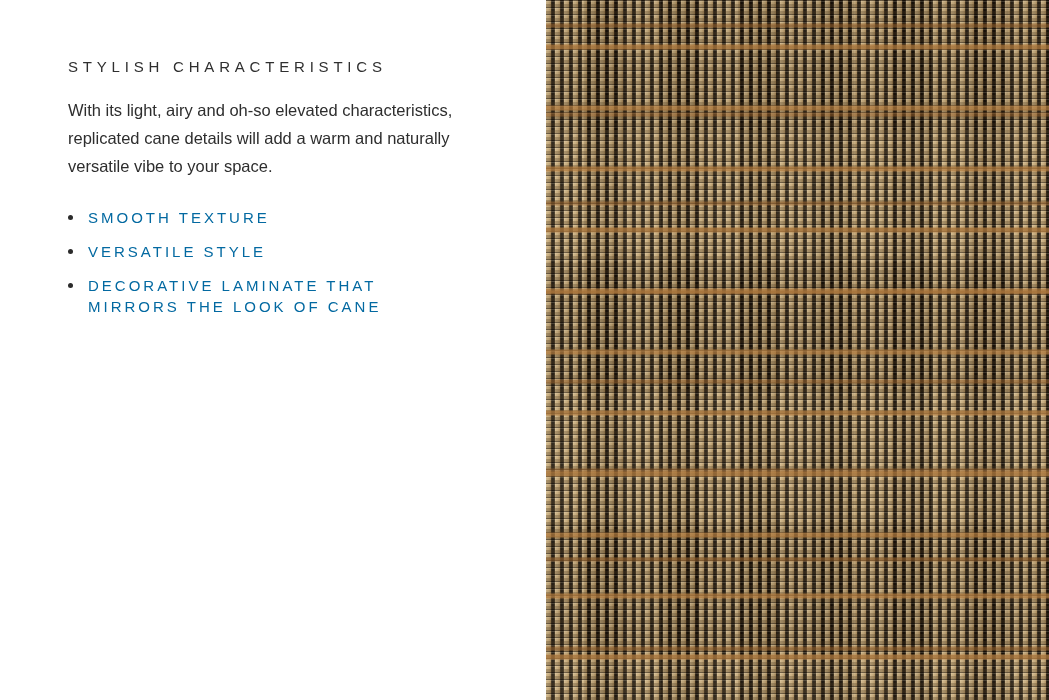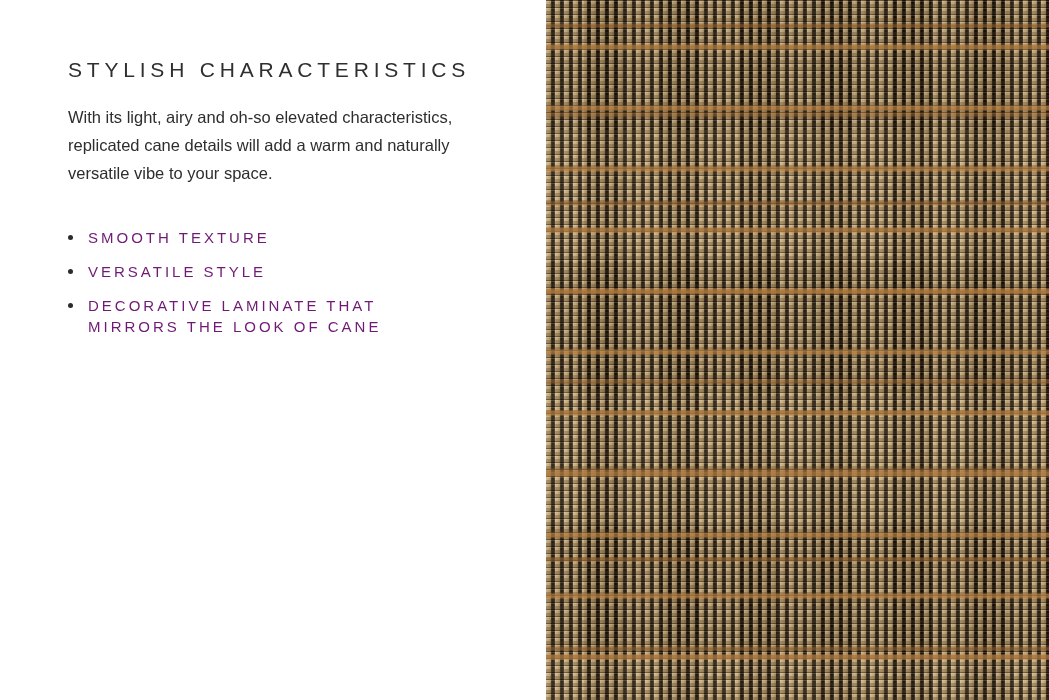--- a/index.html
+++ b/index.html
@@ -16,55 +16,55 @@
     background: #ffffff;
   }
   
   .text-panel {
     position: absolute;
     left: 68px; top: 58px;
     width: 474px;
   }
   .eyebrow {
     margin: 0 0 21px 0;
-    font-size: 21px;
+    font-size: 15px;
     font-weight: 400;
     letter-spacing: 4.8px;
     color: #2f2f2f;
     white-space: pre-line;
   }
   .title {
     margin: 0 0 24px 0;
     font-size: 64px;
     line-height: 68px;
     font-weight: 700;
     letter-spacing: -1px;
     color: #363636;
     white-space: pre-line;
   }
   .description {
-    margin: 0 0 40px 0;
+    margin: 0 0 27px 0;
     font-size: 16.5px;
     line-height: 28px;
     color: #2e2e2e;
     white-space: pre-line;
   }
   .feature-list {
     list-style: none;
     margin: 0; padding: 0;
   }
   .feature-item {
     display: flex;
     align-items: flex-start;
     gap: 15px;
     margin: 2px 0 13px 0;
     font-size: 15px;
     line-height: 21px;
     letter-spacing: 3px;
-    color: #701a75;
+    color: #0369a1;
   }
   .bullet-dot {
     flex: none;
     width: 5px; height: 5px;
     border-radius: 50%;
     background: #2b2b2b;
     margin-top: 8px;
   }
   .feature-label { white-space: pre-line; }
 

